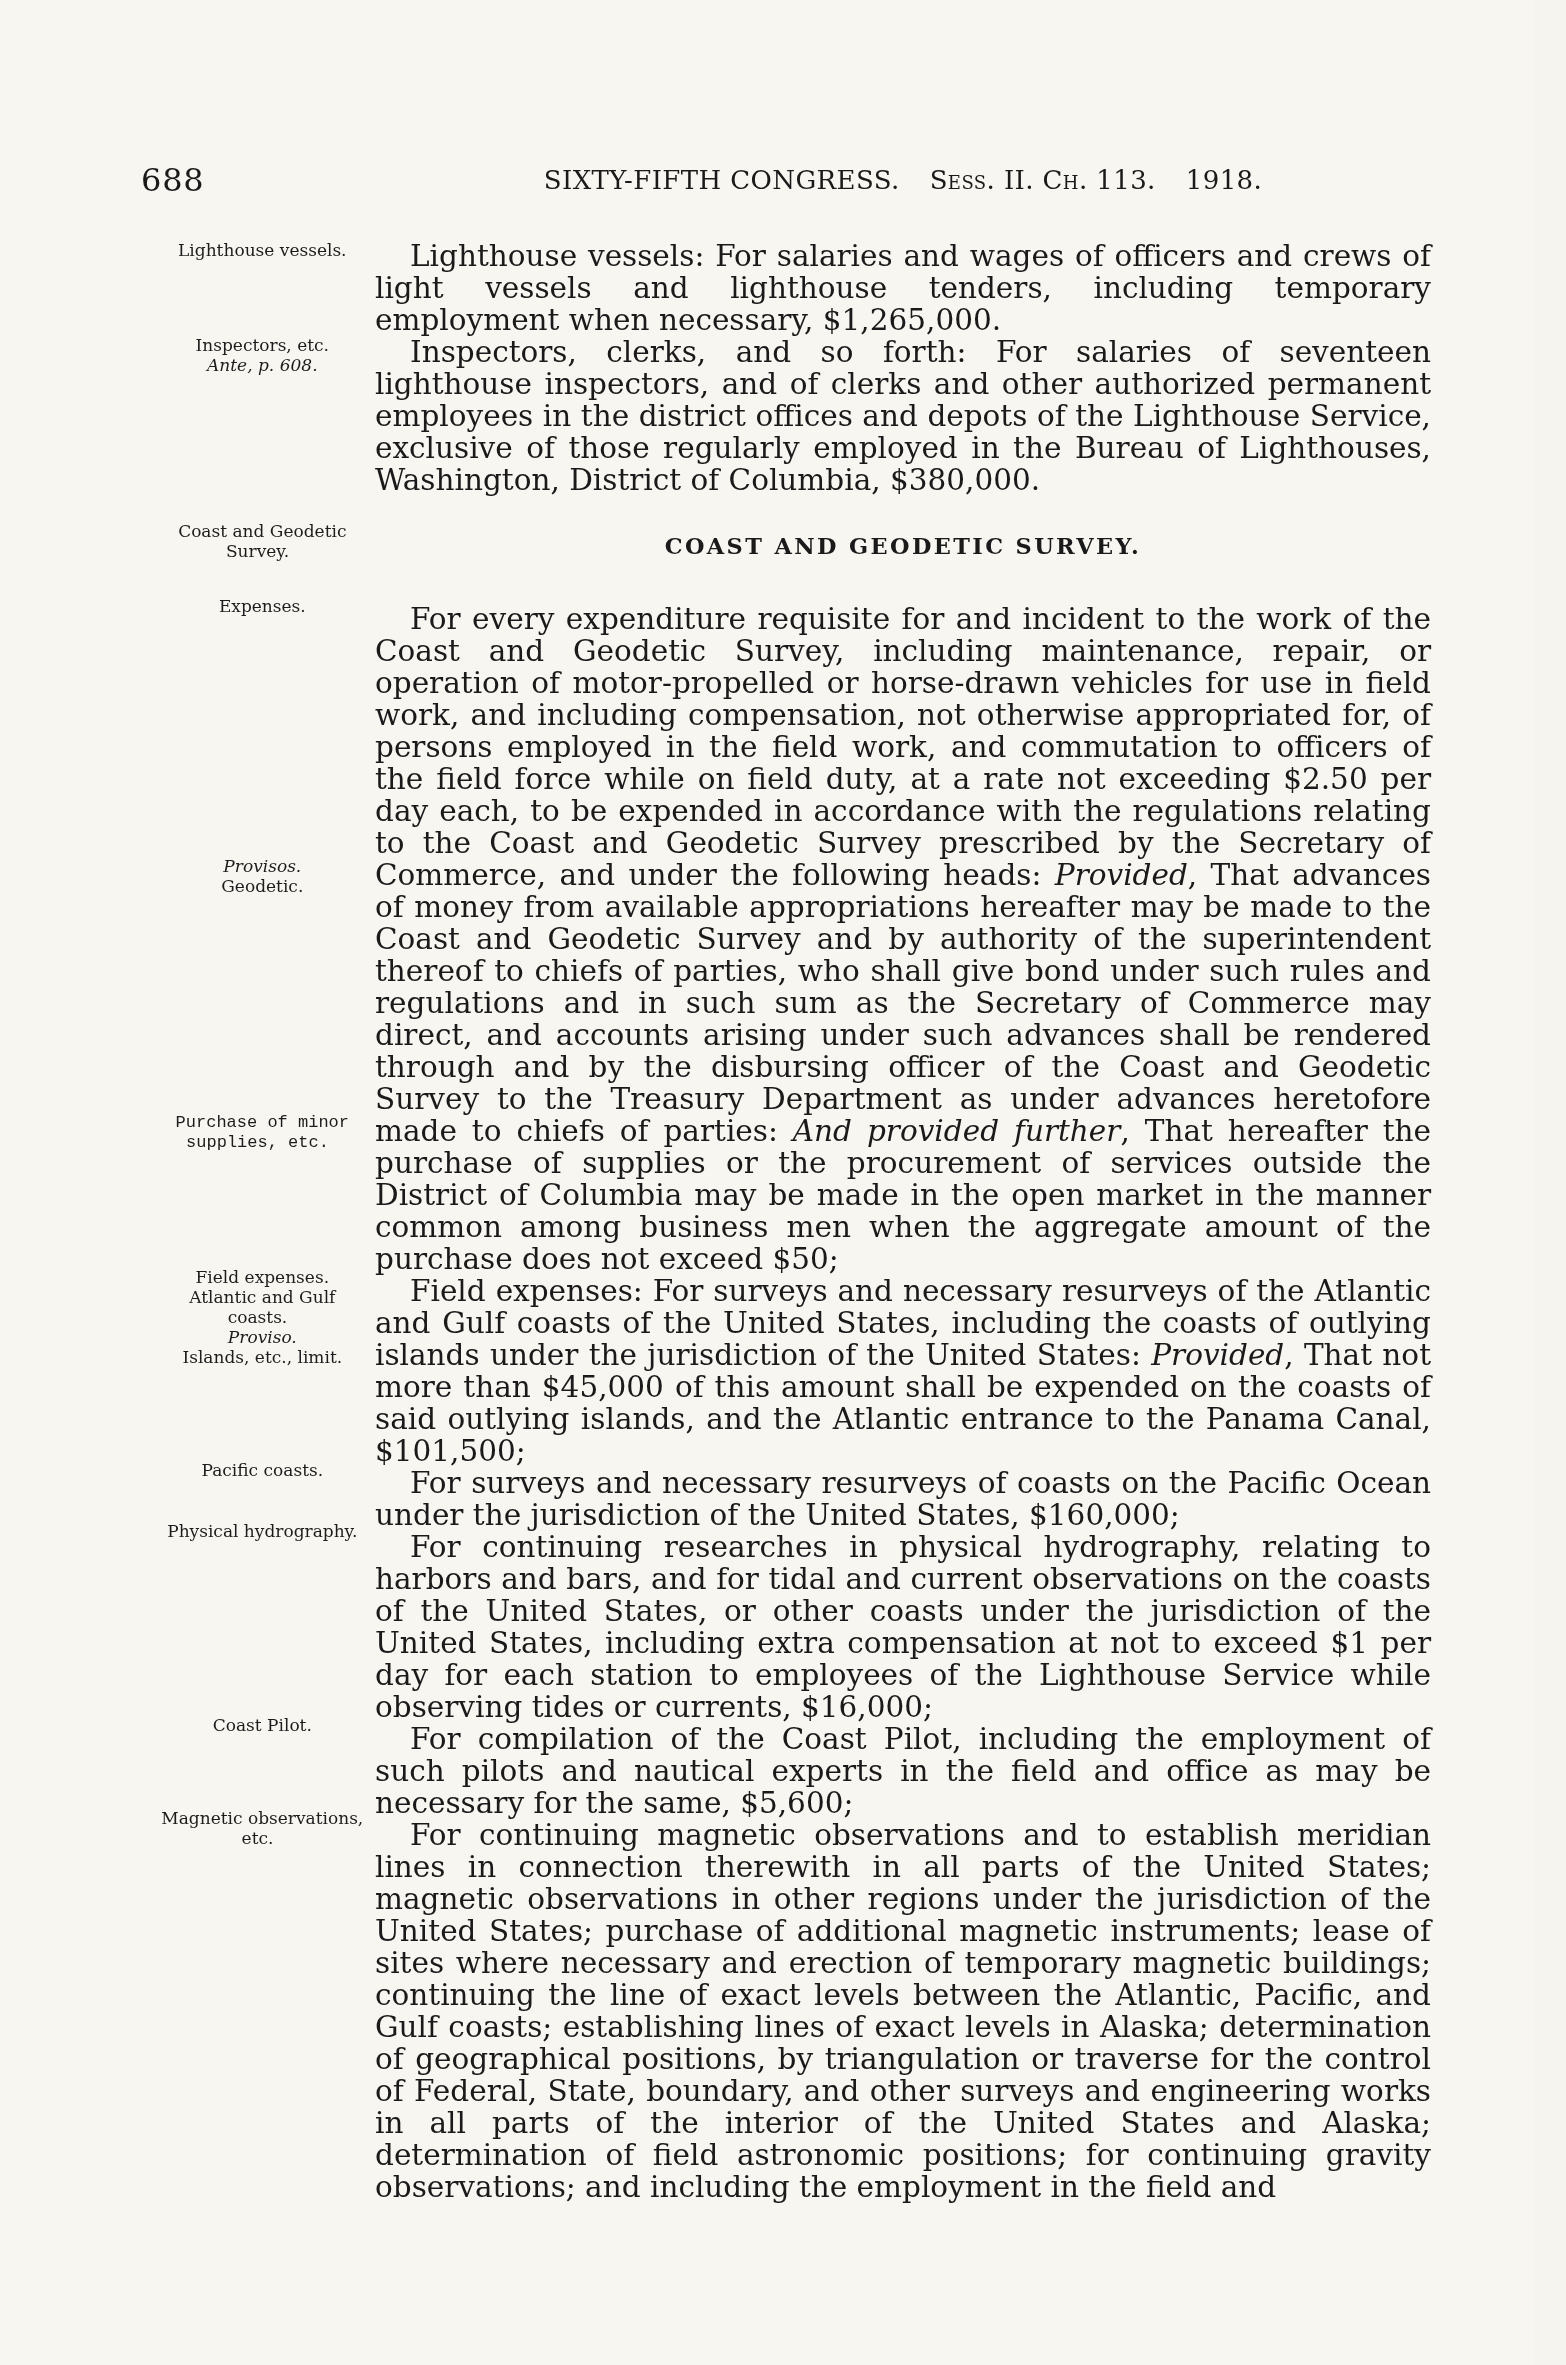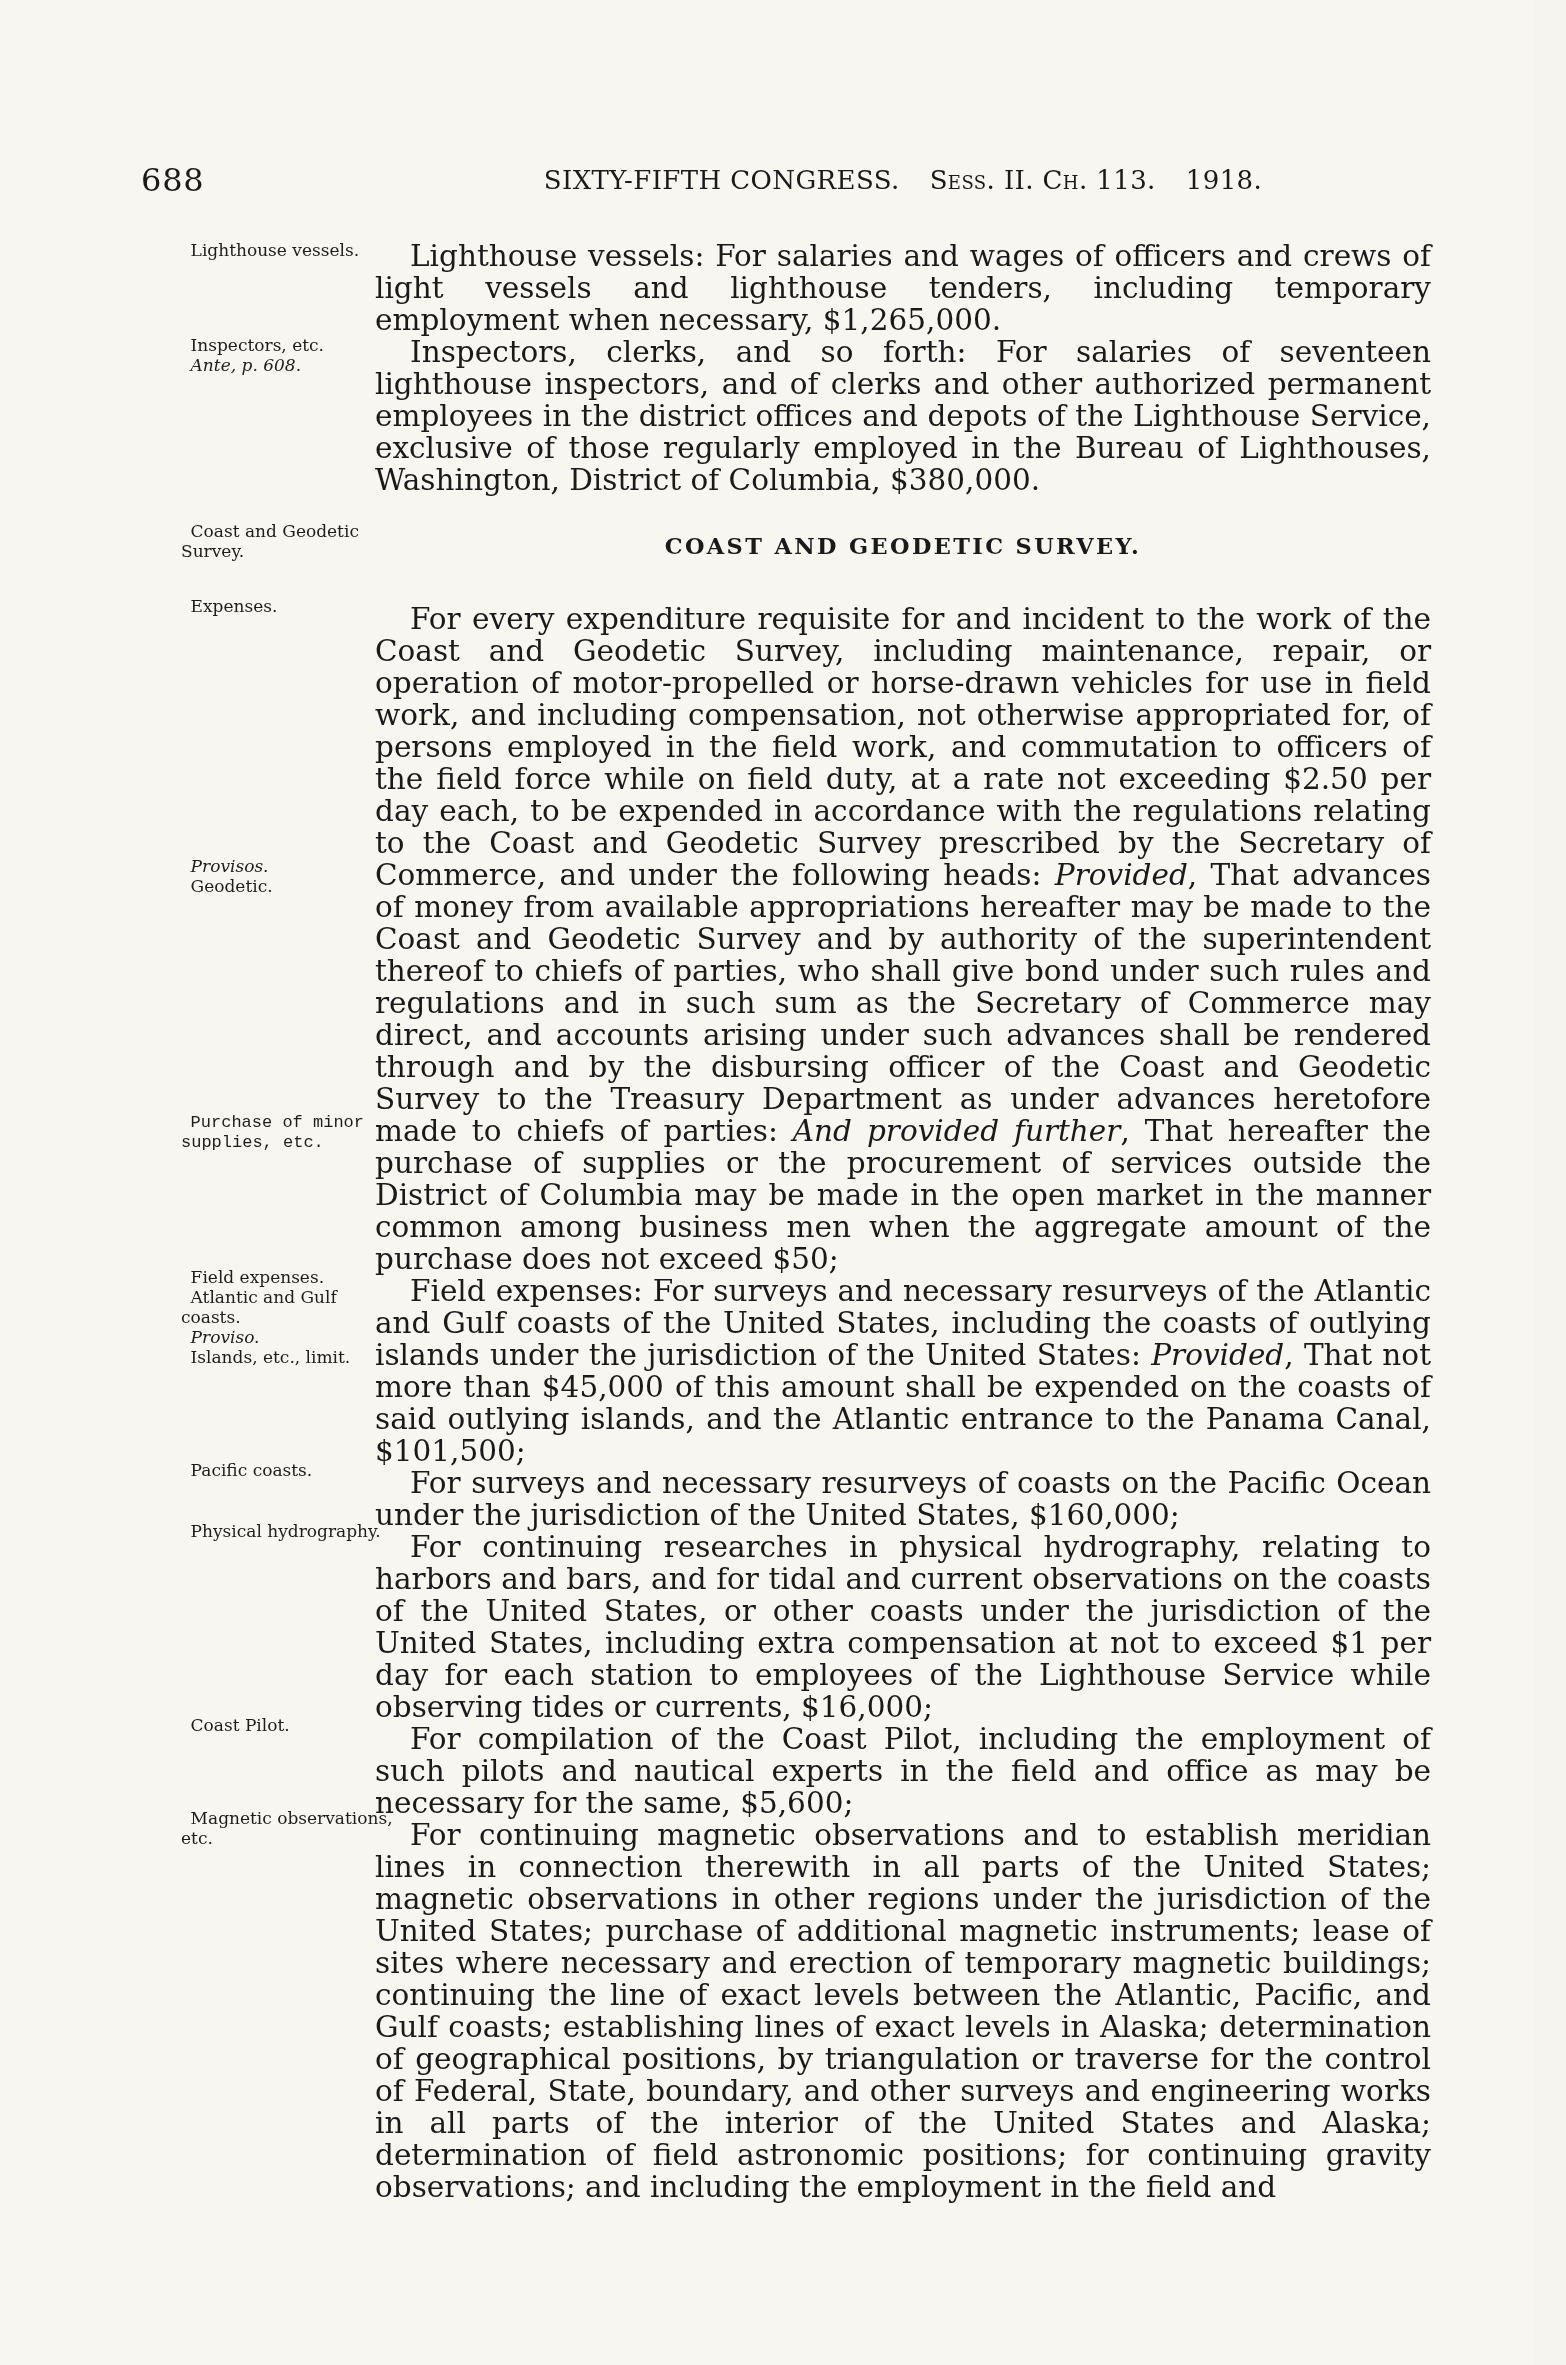--- a/index.html
+++ b/index.html
@@ -61,23 +61,22 @@
     text-align: center;
     text-indent: 0;
   }
 
   .sidenote {
     position: absolute;
     left: 149px;
     width: 217px;
     font-size: 17px;
     line-height: 20px;
-    text-align: left;
+    text-align: center;
     color: #1d1d1d;
-    margin-left: 32px;
   }
   .sn-part {
     display: block;
     text-indent: 9.6px;
     hyphens: auto;
     -webkit-hyphens: auto;
   }
   .sn-part.it { font-style: italic; }
   i { font-style: italic; }
 </style>

